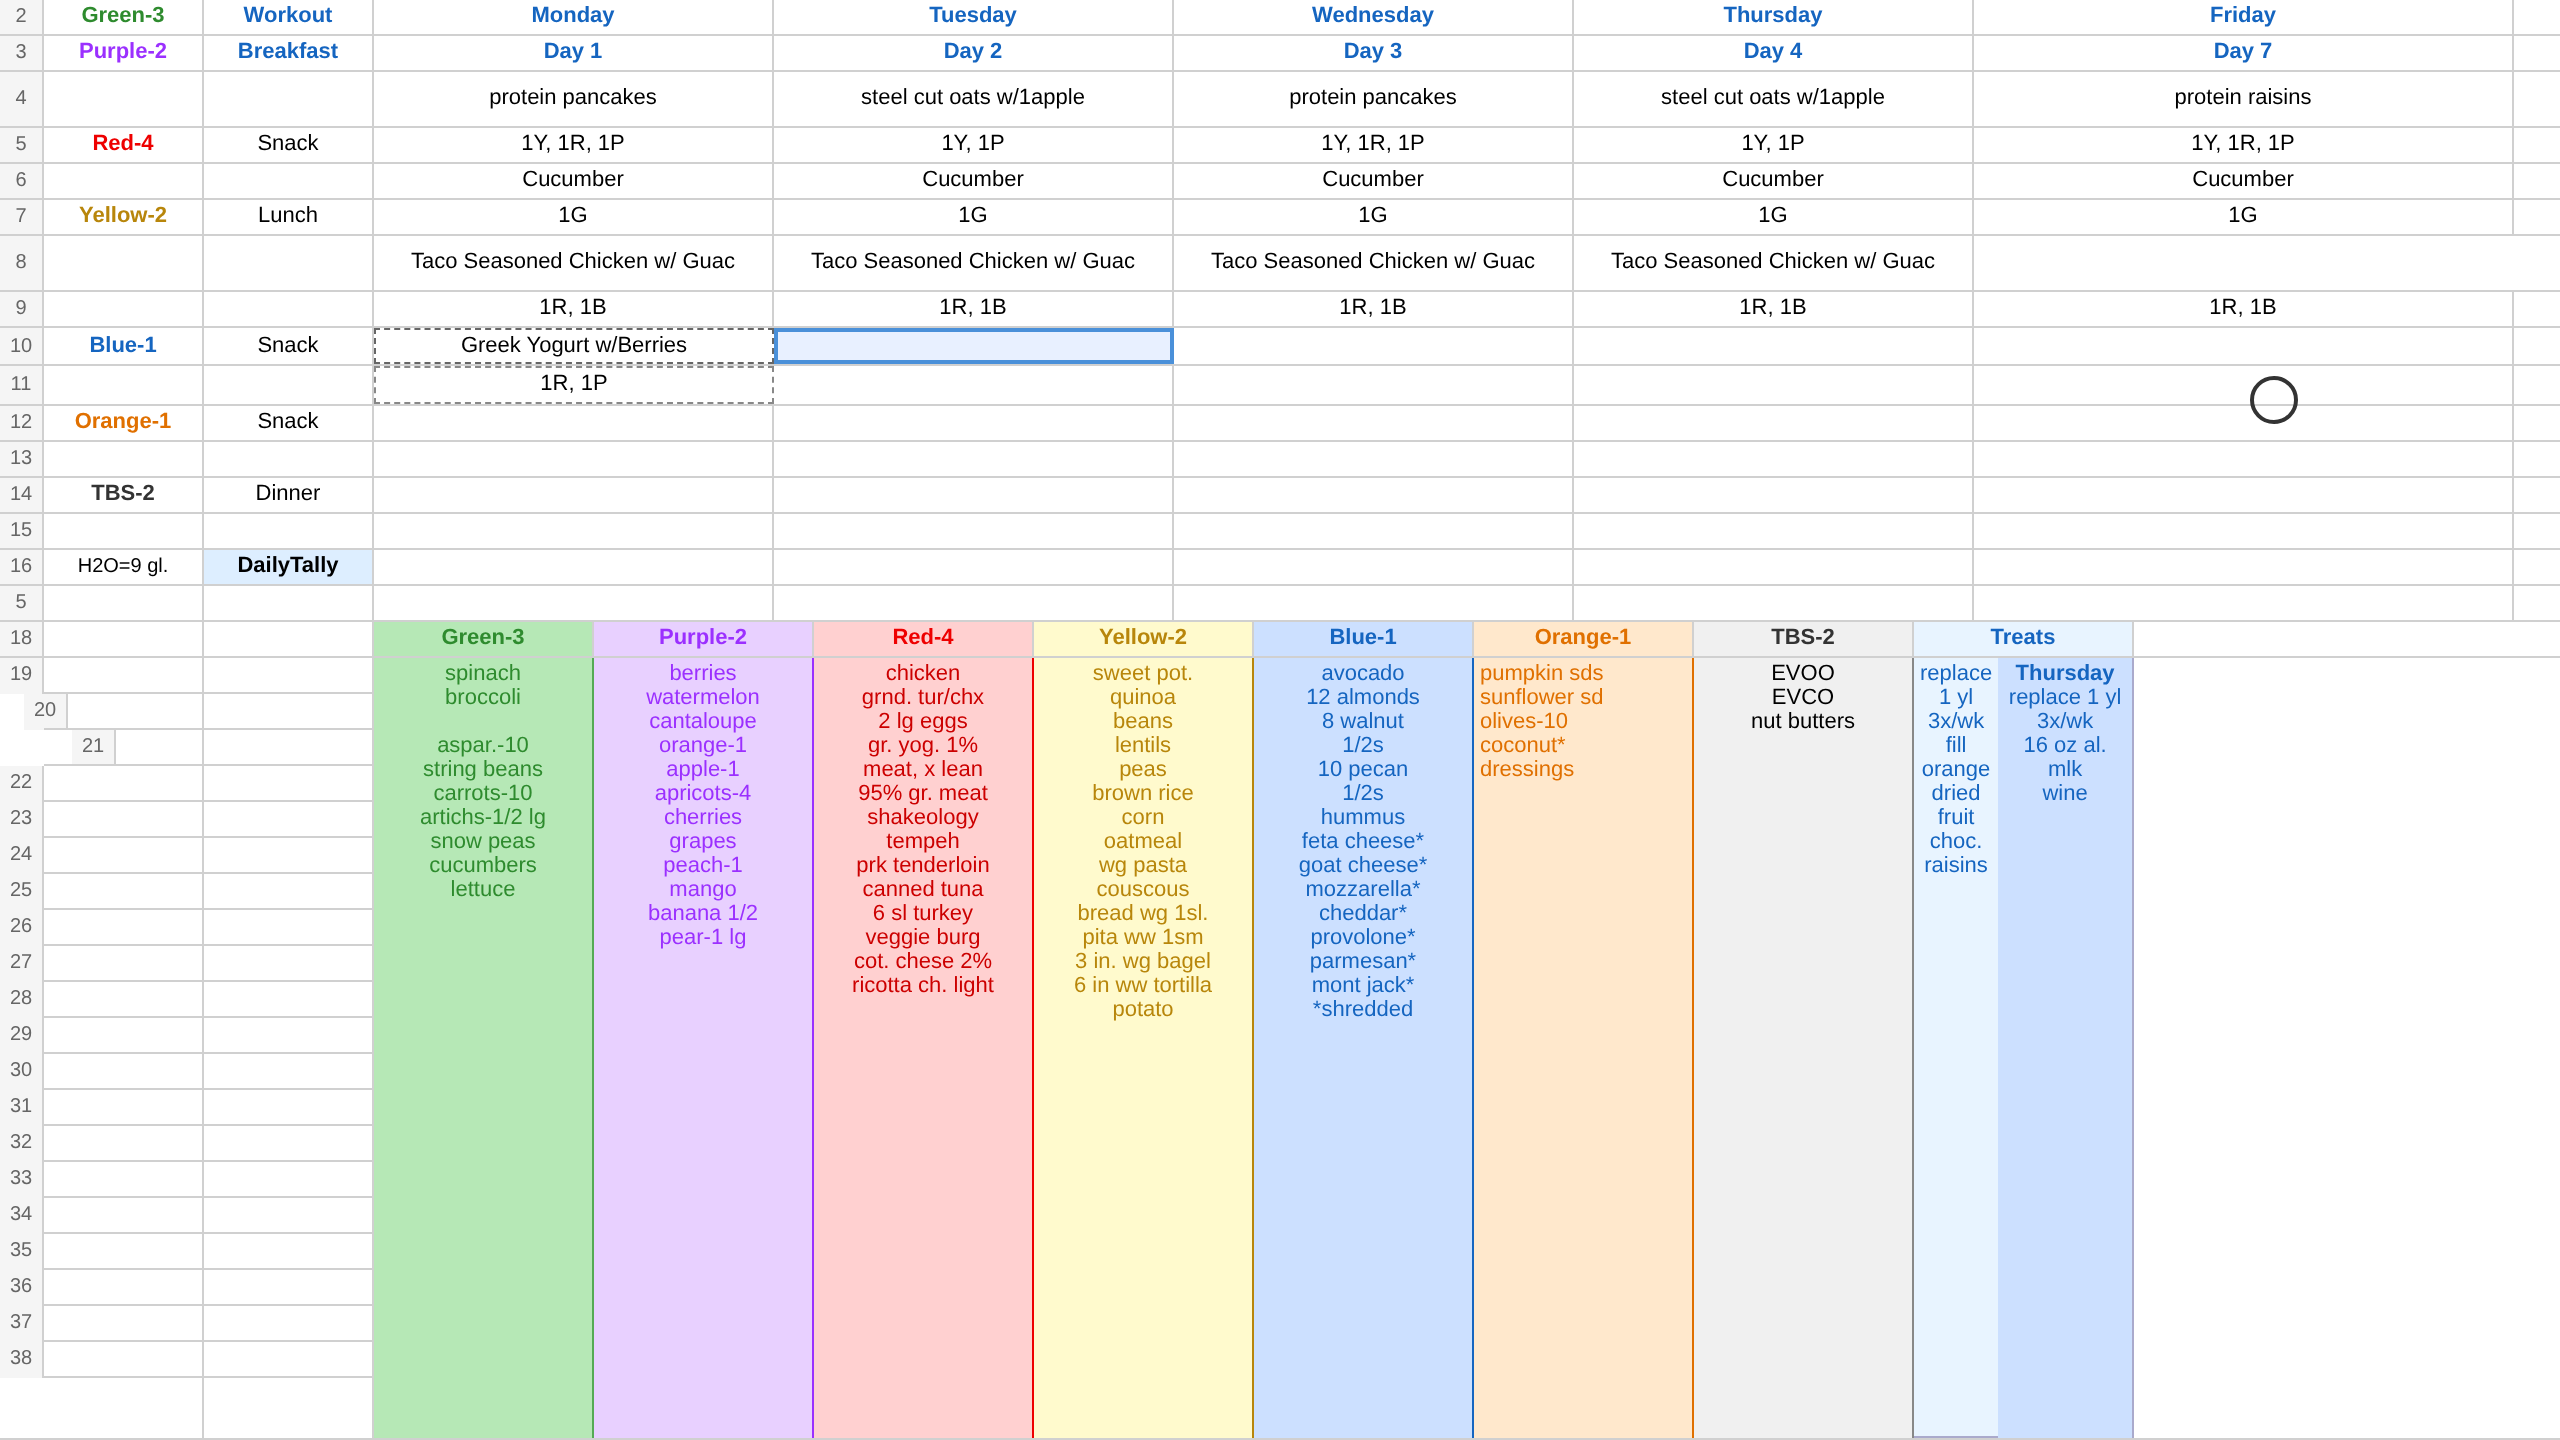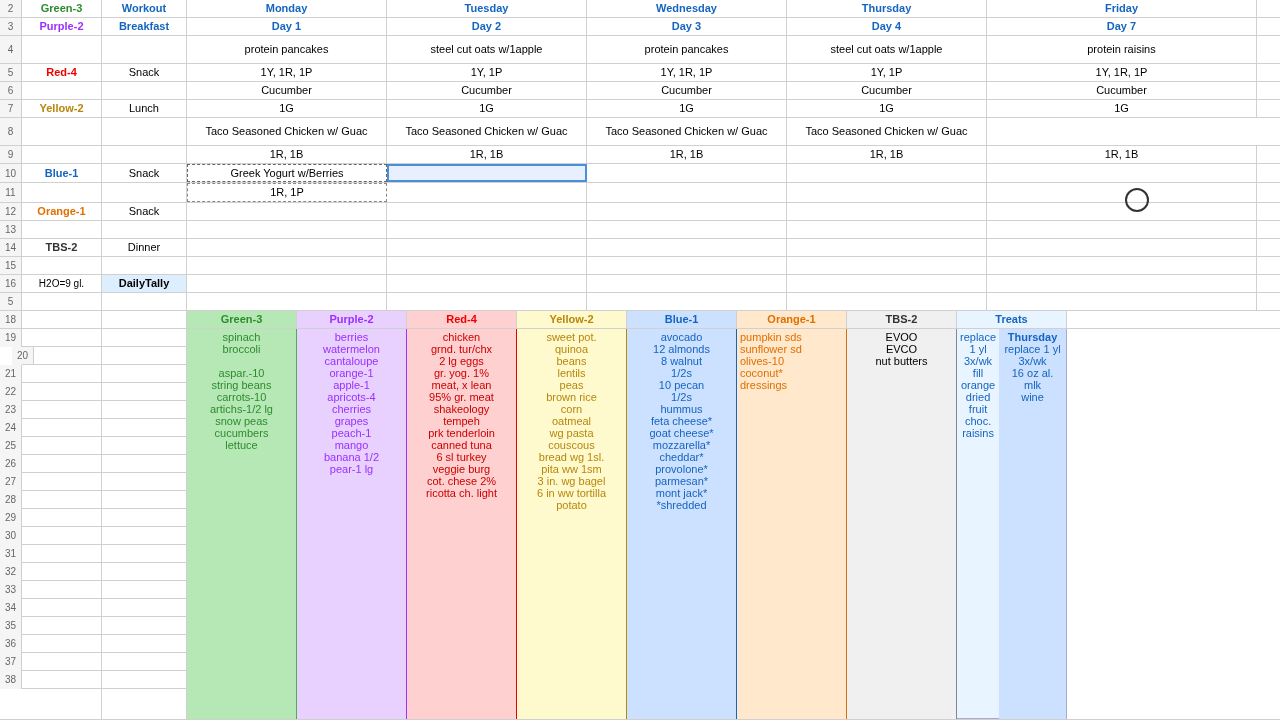--- a/index.html
+++ b/index.html
@@ -321,21 +321,21 @@
 
         <div class="cell bg-treats bold" style="width:110px;min-width:110px; color:#1565c0;">Treats</div>
       </div>
     </div>
 
     <div style="display:flex; flex-direction:row; flex:1; overflow:hidden; border-bottom:1px solid #d0d0d0;">
 
       <div style="display:flex; flex-direction:column; width:22px; min-width:22px;">
         <div class="row-num cell" style="height:18px;">19</div>
         <div class="row-num cell" style="height:18px;margin-left:12px;">20</div>
-        <div class="row-num cell" style="height:18px;">21</div>
+        <div class="row-num cell" style="height:18px;margin-left:36px;">21</div>
         <div class="row-num cell" style="height:18px;">22</div>
         <div class="row-num cell" style="height:18px;">23</div>
         <div class="row-num cell" style="height:18px;">24</div>
         <div class="row-num cell" style="height:18px;">25</div>
         <div class="row-num cell" style="height:18px;">26</div>
         <div class="row-num cell" style="height:18px;">27</div>
         <div class="row-num cell" style="height:18px;">28</div>
         <div class="row-num cell" style="height:18px;">29</div>
         <div class="row-num cell" style="height:18px;">30</div>
         <div class="row-num cell" style="height:18px;">31</div>

